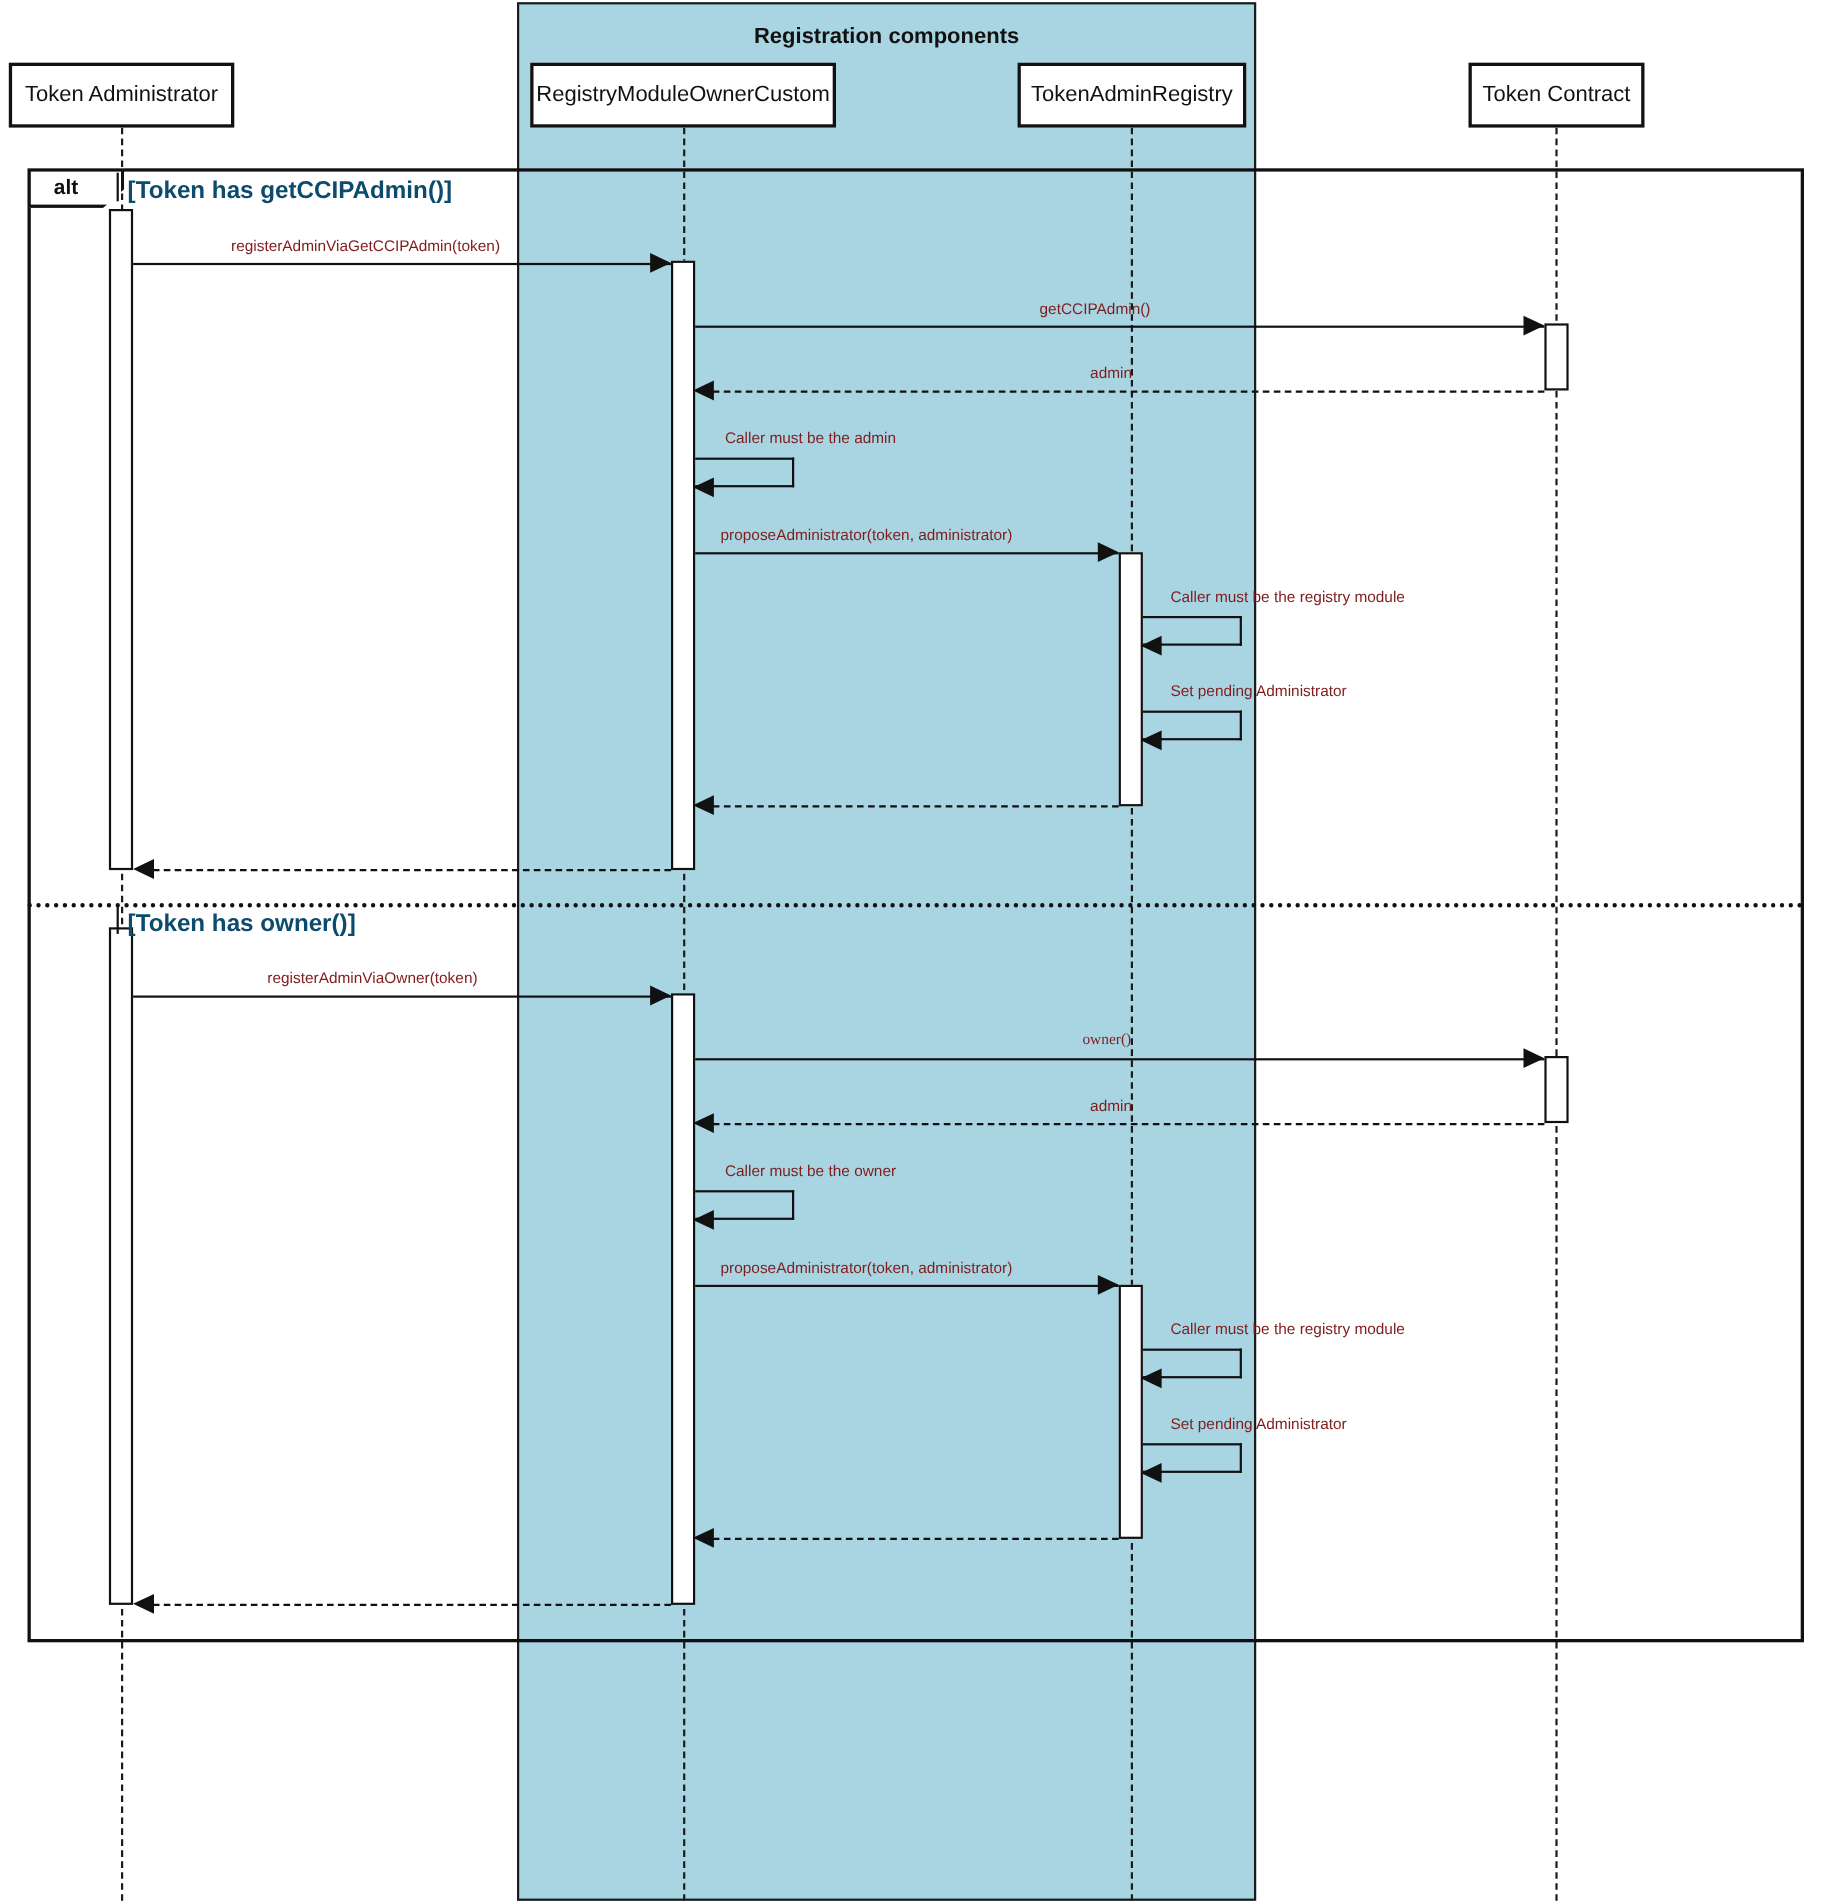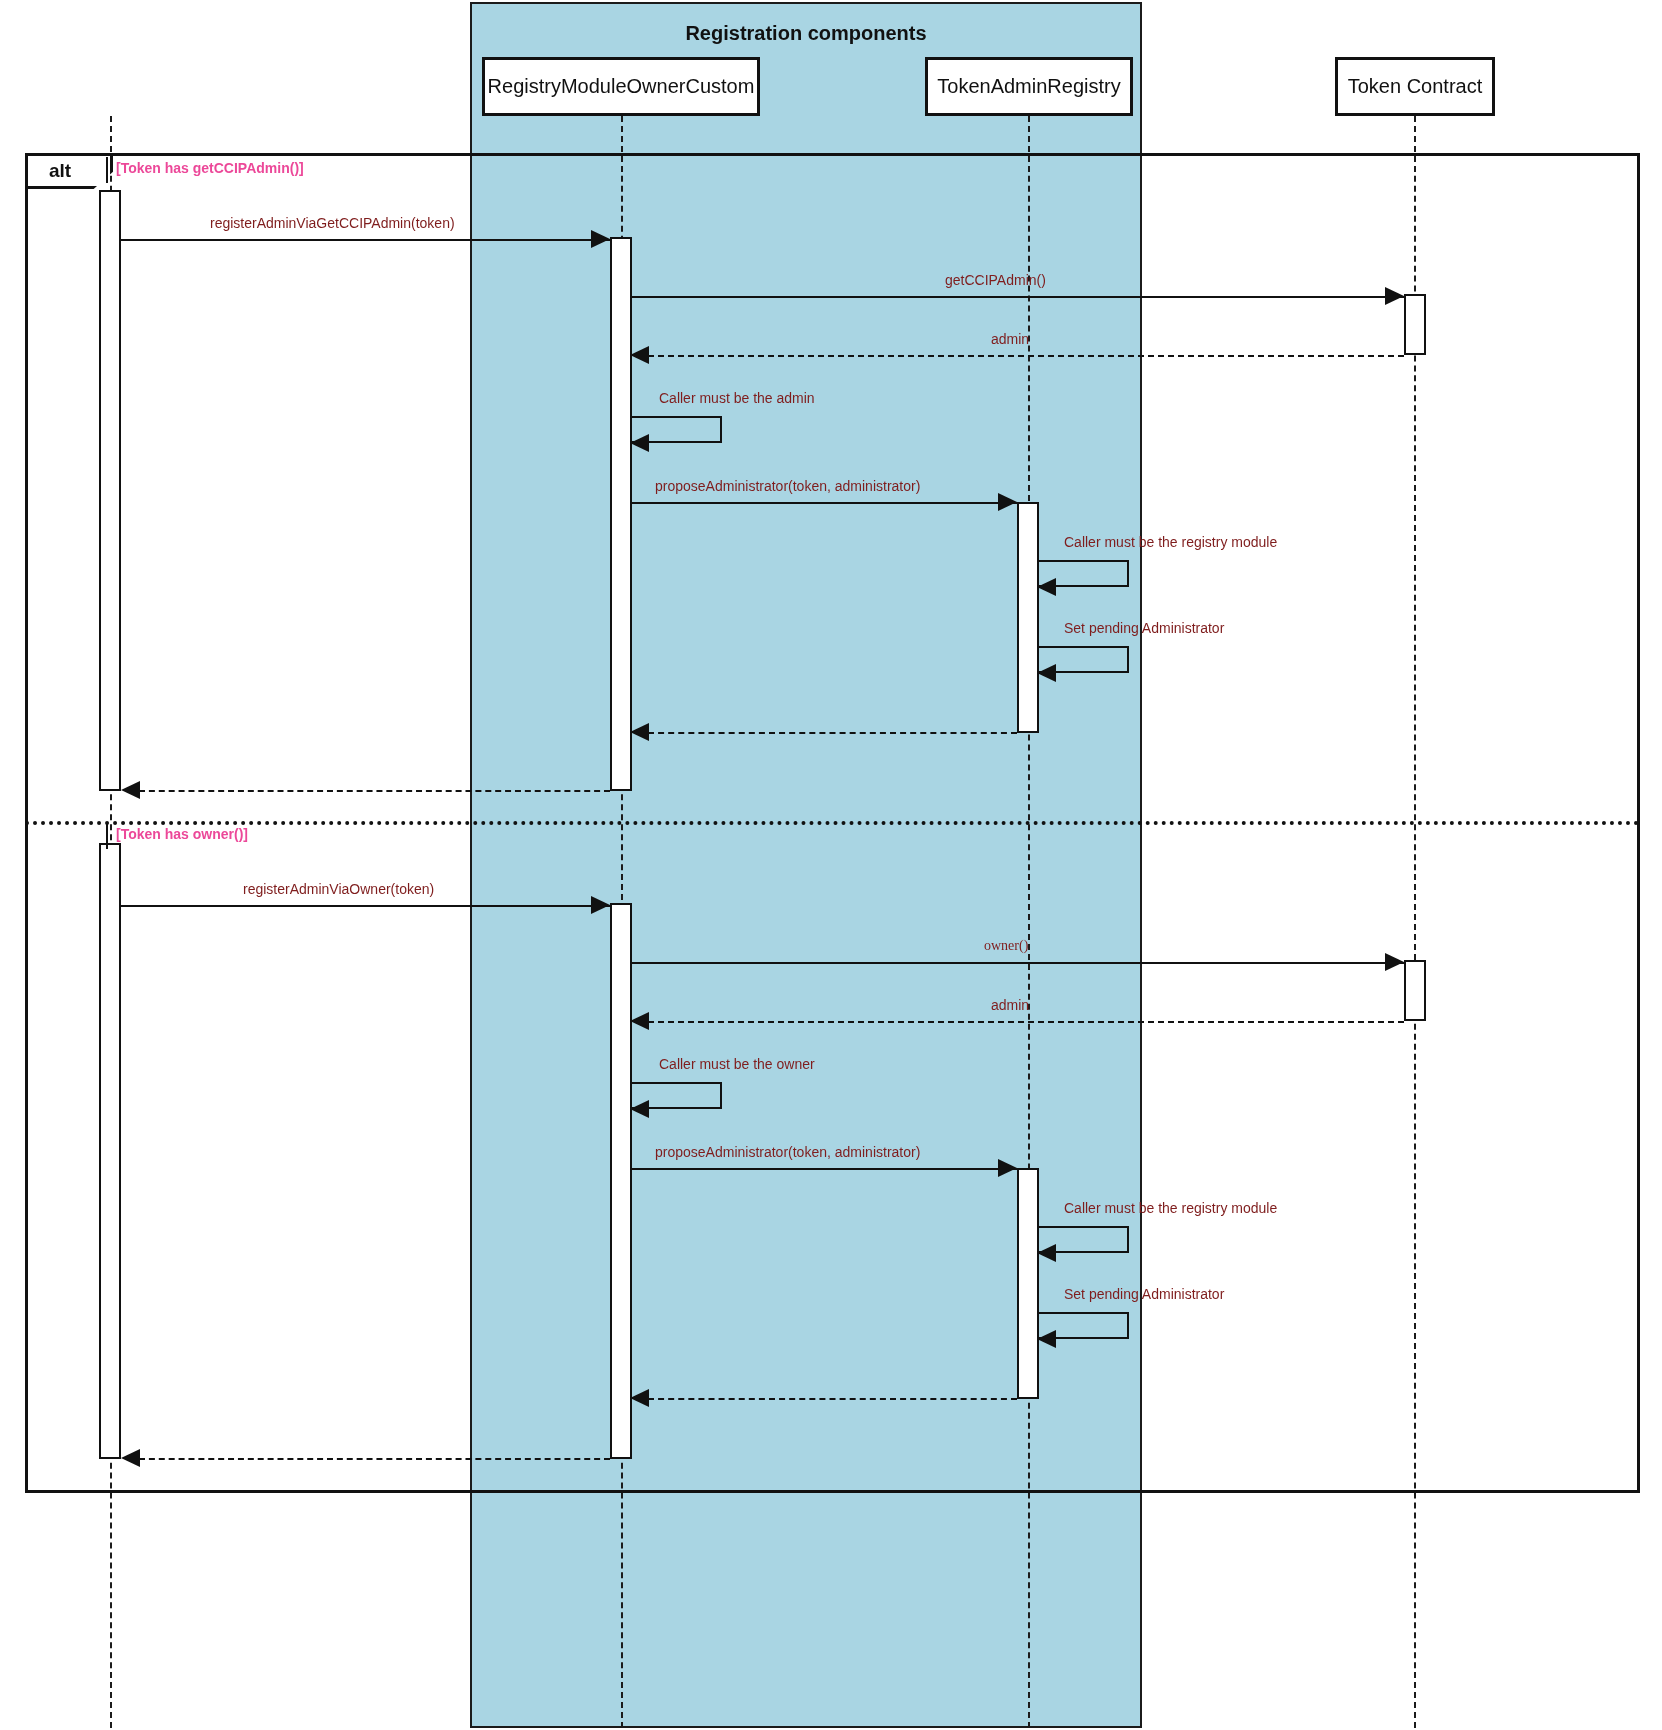--- a/index.html
+++ b/index.html
@@ -20,21 +20,21 @@
   
   .activation{position:absolute;background:#ffffff;border:2px solid #111;box-sizing:border-box;z-index:5;}
 
   
   .frame{position:absolute;border:3px solid #111;box-sizing:border-box;background:transparent;z-index:3;}
   .frame-tab{position:absolute;z-index:6;}
   .frame-tab .tabshape{position:absolute;inset:0;background:#ffffff;border:3px solid #111;box-sizing:border-box;
       clip-path:polygon(0 0, 100% 0, 100% 52%, 78% 100%, 0 100%);}
   .frame-tab .tablabel{position:absolute;inset:0;display:flex;align-items:center;justify-content:center;
       font-weight:bold;font-size:19px;color:#111;padding-right:18px;}
-  .guard{position:absolute;font-weight:bold;font-size:14px;color:#ec4899;white-space:nowrap;z-index:7;}
+  .guard{position:absolute;font-weight:bold;font-size:22px;color:#0c4a6e;white-space:nowrap;z-index:7;}
   .guard-tick{position:absolute;border-left:2px solid #111;z-index:7;}
   .alt-divider{position:absolute;height:0;border-top:4px dotted #111;z-index:7;}
 
   
   .msg-line{position:absolute;height:0;z-index:6;}
   .msg-line.solid{border-top:2px solid #111;}
   .msg-line.dashed{border-top:2px dashed #111;}
   .arrow{position:absolute;width:0;height:0;z-index:7;}
   .arrow.right{border-top:9px solid transparent;border-bottom:9px solid transparent;border-left:19px solid #111;}
   .arrow.left{border-top:9px solid transparent;border-bottom:9px solid transparent;border-right:19px solid #111;}
@@ -49,20 +49,23 @@
 <div id="canvas">
 
   <div class="group-box" style="left:470px;top:2px;width:672px;height:1726px;"></div>
   <div class="group-title" style="left:470px;top:22px;width:672px;">Registration components</div>
 
   <div class="lifeline" style="left:110px;top:116px;height:1612px;"></div>
   <div class="lifeline" style="left:621px;top:116px;height:1612px;"></div>
   <div class="lifeline" style="left:1028px;top:116px;height:1612px;"></div>
   <div class="lifeline" style="left:1414px;top:116px;height:1612px;"></div>
 
+  <div class="participant" style="left:8px;top:57px;width:205px;height:59px;">
+    <span>Token Administrator</span>
+  </div>
   <div class="participant" style="left:482px;top:57px;width:278px;height:59px;">
     <span>RegistryModuleOwnerCustom</span>
   </div>
   <div class="participant" style="left:925px;top:57px;width:208px;height:59px;">
     <span>TokenAdminRegistry</span>
   </div>
   <div class="participant" style="left:1335px;top:57px;width:160px;height:59px;">
     <span>Token Contract</span>
   </div>
 

